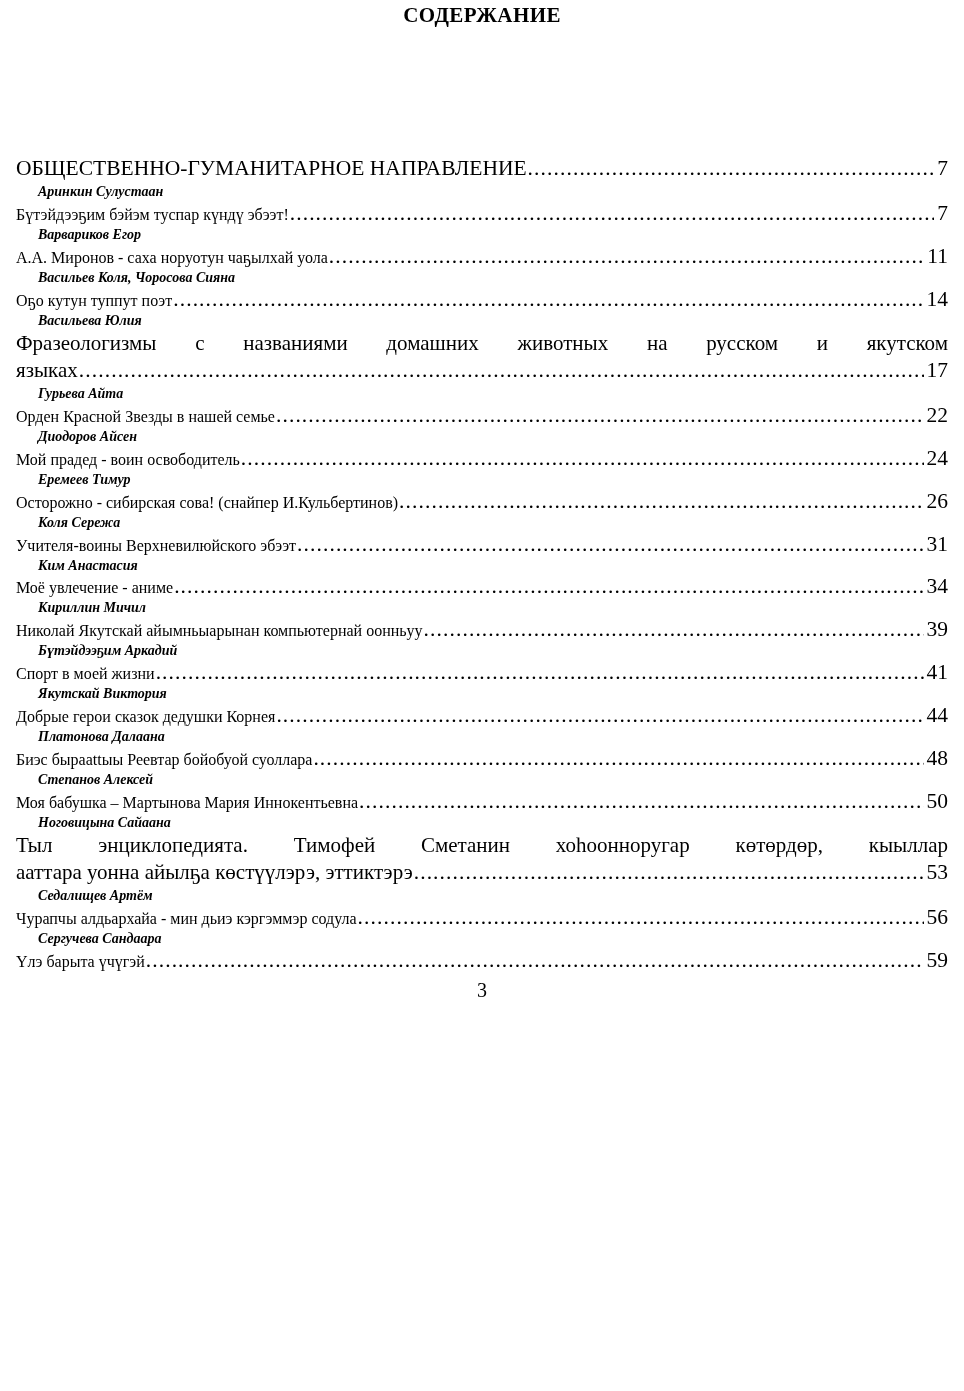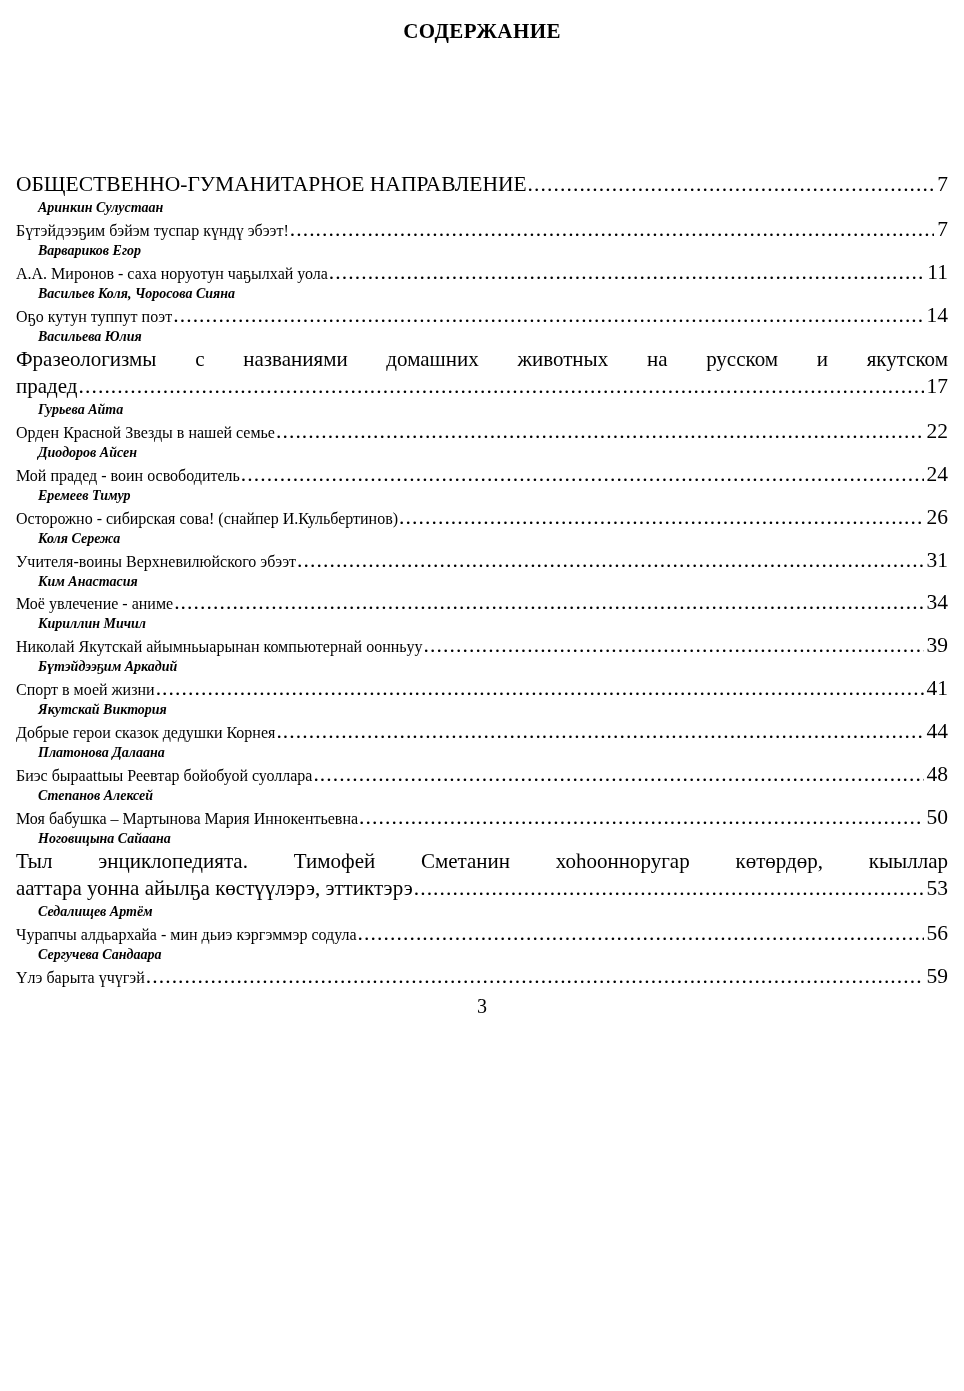--- a/index.html
+++ b/index.html
@@ -19,21 +19,21 @@
     min-height: 1391px;
     box-sizing: border-box;
     padding: 0 16px 0 16px;
     position: relative;
   }
   .doc-title {
     text-align: center;
     font-weight: bold;
     font-size: 21px;
     letter-spacing: 0.4px;
-    margin: 20px 0 0 0;
+    margin: 4px 0 0 0;
     line-height: 1.1;
   }
   .spacer-top {
     height: 112px;
   }
   .toc {
     margin: 0;
     padding: 0;
   }
   .section-head {
@@ -144,21 +144,21 @@
         <span class="dots"></span>
         <span class="pg">14</span>
       </div>
     </div>
 
     <div>
       <div class="author">Васильева Юлия</div>
       <div class="entry-wrap">
         <span class="first">Фразеологизмы с названиями домашних животных на русском и якутском</span>
         <span class="entry-tail">
-          <span class="txt">прадед</span>
+          <span class="txt">языках</span>
           <span class="dots"></span>
           <span class="pg">17</span>
         </span>
       </div>
     </div>
 
     <div>
       <div class="author">Гурьева Айта</div>
       <div class="entry-line">
         <span class="txt">Орден Красной Звезды в нашей семье</span>

